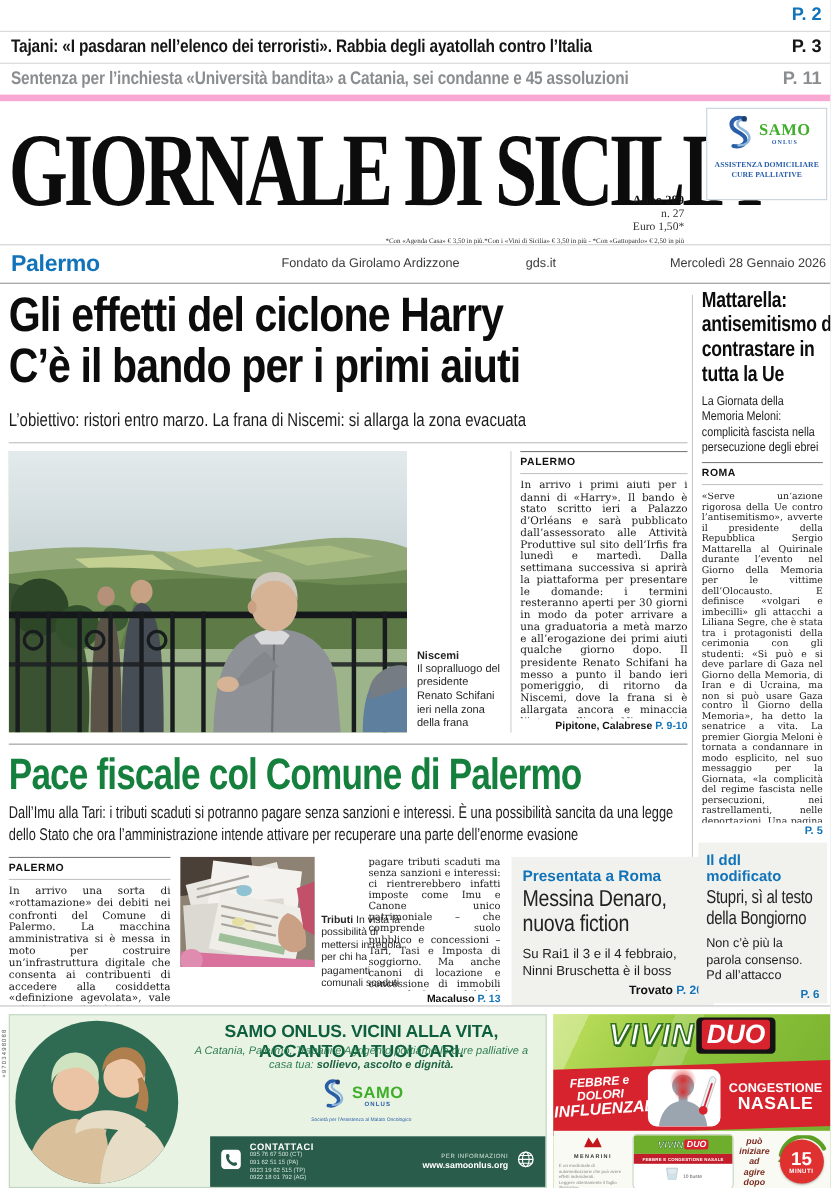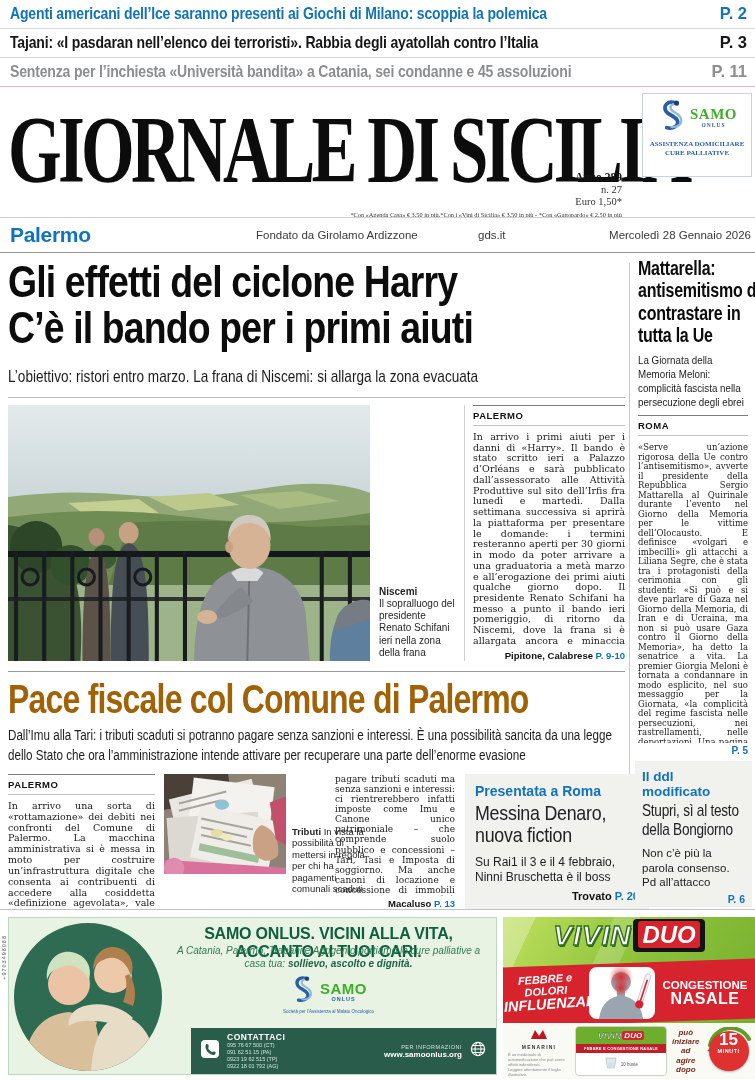--- a/index.html
+++ b/index.html
@@ -8,21 +8,21 @@
   
   .cx85{display:block;transform:scaleX(.85);transform-origin:left top;width:117.6%;}
   .cx80{display:block;transform:scaleX(.80);transform-origin:left top;width:125%;}
   .cx75{display:block;transform:scaleX(.75);transform-origin:left top;width:133.3%;}
   
   .topstrip{position:relative;}
   .strip-row{position:relative;height:28px;border-bottom:1px solid #d6d6d6;padding:0 10px;overflow:hidden;}
   .strip-text{position:absolute;left:10px;top:4px;font-size:16.5px;font-weight:bold;letter-spacing:-.2px;white-space:nowrap;}
   .strip-page{position:absolute;right:8px;top:4px;font-size:16.5px;font-weight:bold;}
   .c-blue{color:#1173b9;} .c-black{color:#161616;} .c-gray{color:#8b8e90;}
-  .strip-row:last-child{border-bottom:1px solid #f9a8d4;}
+  .strip-row:last-child{border-bottom:6px solid #f9a8d4;}
   
   .masthead{position:relative;height:130px;font-family:Liberation Serif, serif;}
   .logo{position:absolute;left:8px;top:8px;font-size:92px;font-weight:bold;letter-spacing:-5px;
         white-space:nowrap;color:#0c0c0c;transform:scale(.75,1.03);transform-origin:left top;}
   .samo-topbox{position:absolute;right:3px;top:6px;width:110px;height:84px;border:1px solid #c6d3de;
         background:#fff;text-align:center;padding-top:4px;box-sizing:border-box;}
   .samo-toprow{display:flex;align-items:center;justify-content:center;gap:3px;}
   .samo-brand{font-size:15px;font-weight:bold;color:#3fae29;letter-spacing:.5px;line-height:1;}
   .samo-brand-sub{font-size:5.5px;color:#2a5fa8;font-weight:bold;letter-spacing:1px;}
   .samo-lines{margin-top:4px;font-size:7px;font-weight:bold;color:#2a5fa8;line-height:1.35;}
@@ -50,21 +50,21 @@
   .cap-t{font-weight:bold;}
   .textcol{position:absolute;left:456px;top:0;bottom:0;width:161px;border-left:1px solid #cfcfcf;
            padding-left:8px;box-sizing:border-box;display:flex;flex-direction:column;}
   .kicker-label{border-top:1px solid #7c7c7c;border-bottom:1px solid #c4c4c4;padding:4px 0;
            font-size:9.5px;font-weight:bold;letter-spacing:.5px;margin-bottom:6px;color:#111;}
   .serif{font-family:"DejaVu Serif",serif;text-align:justify;color:#1b1b1b;}
   .lead-body{font-size:9.5px;line-height:1.13;flex:1;overflow:hidden;}
   .byrow{text-align:right;font-size:9.5px;font-weight:bold;margin-top:2px;color:#111;}
   .pref{color:#1173b9;font-weight:bold;}
   .rule2{position:absolute;left:0;top:418px;width:617px;border-top:1px solid #9a9a9a;}
-  .h2{position:absolute;left:0;top:424px;font-size:40px;font-weight:bold;letter-spacing:-1px;color:#a16207;}
+  .h2{position:absolute;left:0;top:424px;font-size:40px;font-weight:bold;letter-spacing:-1px;color:#15803d;}
   .h2-stand{position:absolute;left:0;top:472px;font-size:15.5px;line-height:1.32;color:#1c1c1c;}
   .fiscalrow{position:absolute;left:0;top:521px;width:617px;height:135px;}
   .fcol1{position:absolute;left:0;top:0;bottom:0;width:147px;display:flex;flex-direction:column;}
   .fcol1-body{font-size:9.5px;line-height:1.14;flex:1;overflow:hidden;}
   .photo2{position:absolute;left:156px;top:0;width:122px;height:100px;overflow:hidden;background:#8e8274;}
   .photo2 svg{display:block;width:100%;height:100%;}
   .cap2{position:absolute;left:284px;top:52px;width:74px;font-size:9.5px;line-height:1.2;color:#262626;}
   .fcol3{position:absolute;left:327px;top:0;bottom:0;width:120px;display:flex;flex-direction:column;}
   .fcol3-body{font-size:9px;line-height:1.12;flex:1;overflow:hidden;}
   .fbox{position:absolute;left:457px;top:0;bottom:0;width:184px;background:#f1f1ee;
@@ -131,35 +131,32 @@
   .pack{width:90px;height:48px;flex:none;border-radius:4px;overflow:hidden;border:1px solid #c9d4c2;background:#fff;}
   .pack-top{height:17px;background:#6fae2c;display:flex;align-items:center;justify-content:center;}
   .pack-vivin{font-size:9px;font-weight:bold;font-style:italic;color:#fff;-webkit-text-stroke:.5px #2f6e1e;}
   .pack-duo{font-size:8px;font-weight:bold;font-style:italic;color:#fff;background:#d6232e;border-radius:2px;padding:0 2px;margin-left:1px;}
   .pack-red{height:9px;background:#c21d2a;color:#fff;font-size:4px;font-weight:bold;display:flex;align-items:center;justify-content:center;letter-spacing:.2px;}
   .pack-bot{height:22px;display:flex;align-items:center;justify-content:center;gap:3px;}
   .pack-count{font-size:4.5px;color:#555;}
   .onset{flex:1;text-align:center;font-size:8px;font-weight:bold;font-style:italic;color:#7a2a20;line-height:1.15;}
   .badgewrap{position:relative;width:48px;height:48px;flex:none;}
   .badge{position:absolute;left:4px;top:4px;width:40px;height:40px;border-radius:50%;background:#e03131;
-         color:#fff;display:flex;flex-direction:column;align-items:center;box-shadow:0 1px 2px rgba(0,0,0,.3);}
+         color:#fff;display:flex;flex-direction:column;align-items:center;justify-content:center;box-shadow:0 1px 2px rgba(0,0,0,.3);}
   .badge .n{font-size:17px;font-weight:bold;line-height:1;} .badge .u{font-size:5.5px;font-weight:bold;letter-spacing:.5px;}
   .edition-code{position:absolute;left:1px;top:935px;writing-mode:vertical-rl;transform:rotate(180deg);
          font-size:5.5px;color:#555;letter-spacing:1px;}
 </style>
 </head>
 <body>
 
 <div id="page">
 
   <div class="topstrip">
     <div class="strip-row">
-      <span class="strip-text c-blue">
-          <span class="cx85">Agenti americani dell’Ice saranno presenti ai Giochi di Milano: scoppia la polemica</span>
-        </span>
       <span class="strip-page c-blue">P. 2</span>
     </div>
     <div class="strip-row">
       <span class="strip-text c-black">
           <span class="cx85">Tajani: «I pasdaran nell’elenco dei terroristi». Rabbia degli ayatollah contro l’Italia</span>
         </span>
       <span class="strip-page c-black">P. 3</span>
     </div>
     <div class="strip-row">
       <span class="strip-text c-gray">

